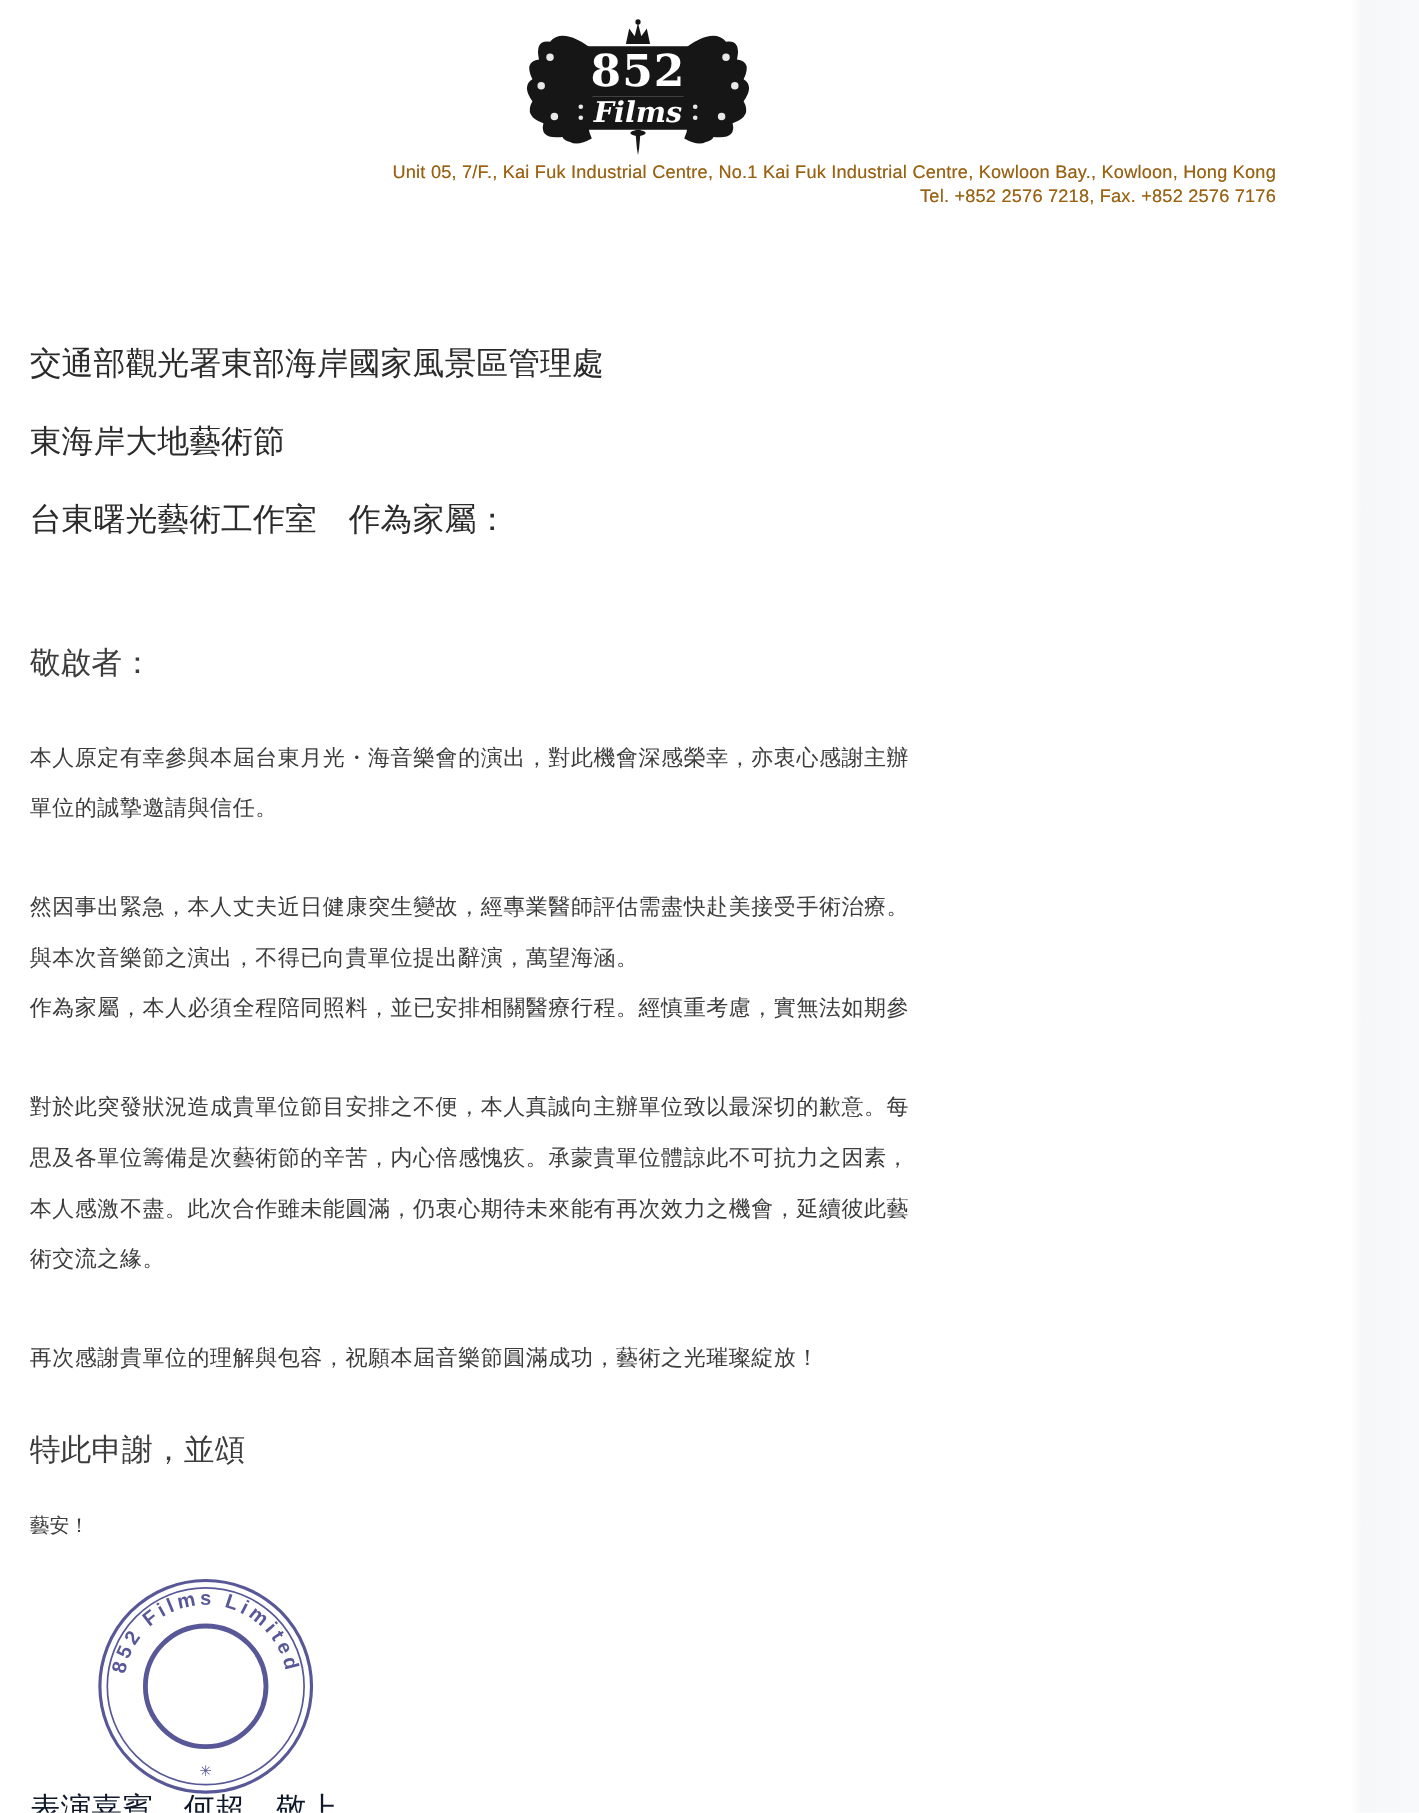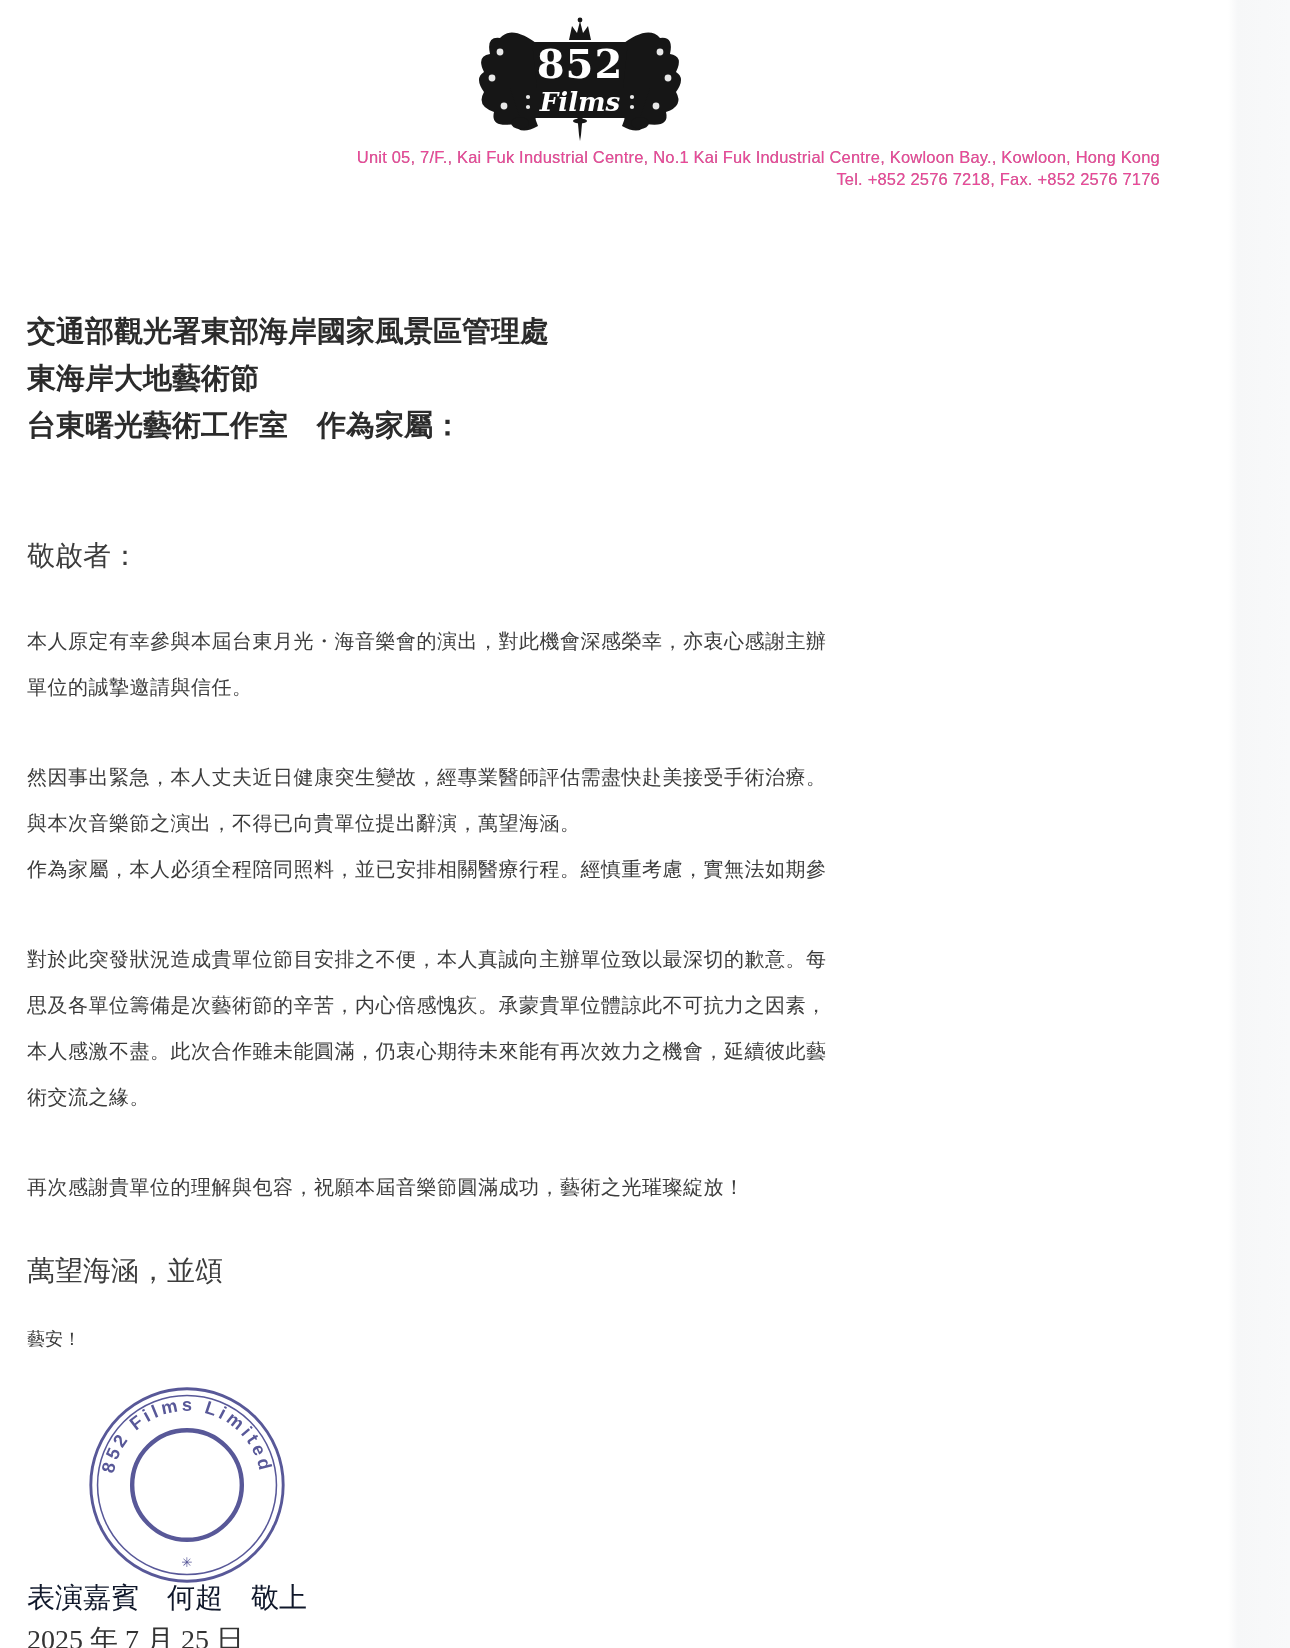--- a/index.html
+++ b/index.html
@@ -7,26 +7,26 @@
   body { font-family:"Liberation Serif","DejaVu Serif",serif; color:#3c3c3c; position:relative; }
 
   .scan-strip { position:absolute; top:0; right:0; width:62px; height:100%;
     background:linear-gradient(to right,#ffffff 0,#f6f7f8 10px,#f8f9fa 100%); }
 
   .paper { position:absolute; left:0; top:0; width:1228px; padding-top:16px; }
 
   .letterhead { width:1160px; text-align:right; }
   .logo-svg { display:block; margin:0 auto 4px auto; }
   .lh-address { font-family:"Liberation Sans","DejaVu Sans",sans-serif; font-size:16.5px;
-    line-height:22px; color:#ec4899; letter-spacing:.2px;margin-left:14px; }
+    line-height:22px; color:#a16207; letter-spacing:.2px;margin-left:14px; }
 
   .body-block { margin-left:27px; width:1128px; }
 
   .recipients { margin-top:118px; }
-  .recipient-line { font-size:29px; line-height:47px; font-weight:700; color:#2b2b2b; white-space:nowrap; }
+  .recipient-line { font-size:29px; line-height:47px; font-weight:400; color:#2b2b2b; white-space:nowrap;margin-top:24px; }
 
   .salutation { margin-top:84px; font-size:28px; line-height:46px; }
 
   .para { margin-top:39px; }
   .para + .para { margin-top:44px; }
   .para .pline { font-size:20px; line-height:46px; white-space:nowrap; letter-spacing:.5px; }
 
   .p3 { margin-top:32px; }
   .p4 { margin-top:31px; }
 
@@ -115,21 +115,21 @@
       <div class="pline">對於此突發狀況造成貴單位節目安排之不便，本人真誠向主辦單位致以最深切的歉意。每</div>
       <div class="pline">思及各單位籌備是次藝術節的辛苦，内心倍感愧疚。承蒙貴單位體諒此不可抗力之因素，</div>
       <div class="pline">本人感激不盡。此次合作雖未能圓滿，仍衷心期待未來能有再次效力之機會，延續彼此藝</div>
       <div class="pline">術交流之緣。</div>
     </div>
 
     <div class="para p4">
       <div class="pline">再次感謝貴單位的理解與包容，祝願本屆音樂節圓滿成功，藝術之光璀璨綻放！</div>
     </div>
 
-    <div class="closing-thanks">萬望海涵，並頌</div>
+    <div class="closing-thanks">特此申謝，並頌</div>
     <div class="closing-regards">藝安！</div>
 
     <div class="stamp-wrap">
       <svg class="stamp-svg" width="210" height="202" viewBox="0 0 210 210">
         <g stroke="#4a4a90" fill="none">
           <circle cx="105" cy="105" r="100" stroke-width="3"></circle>
           <circle cx="105" cy="105" r="93" stroke-width="1.6"></circle>
           <circle cx="105" cy="105" r="57" stroke-width="4.6"></circle>
         </g>
         <defs>

